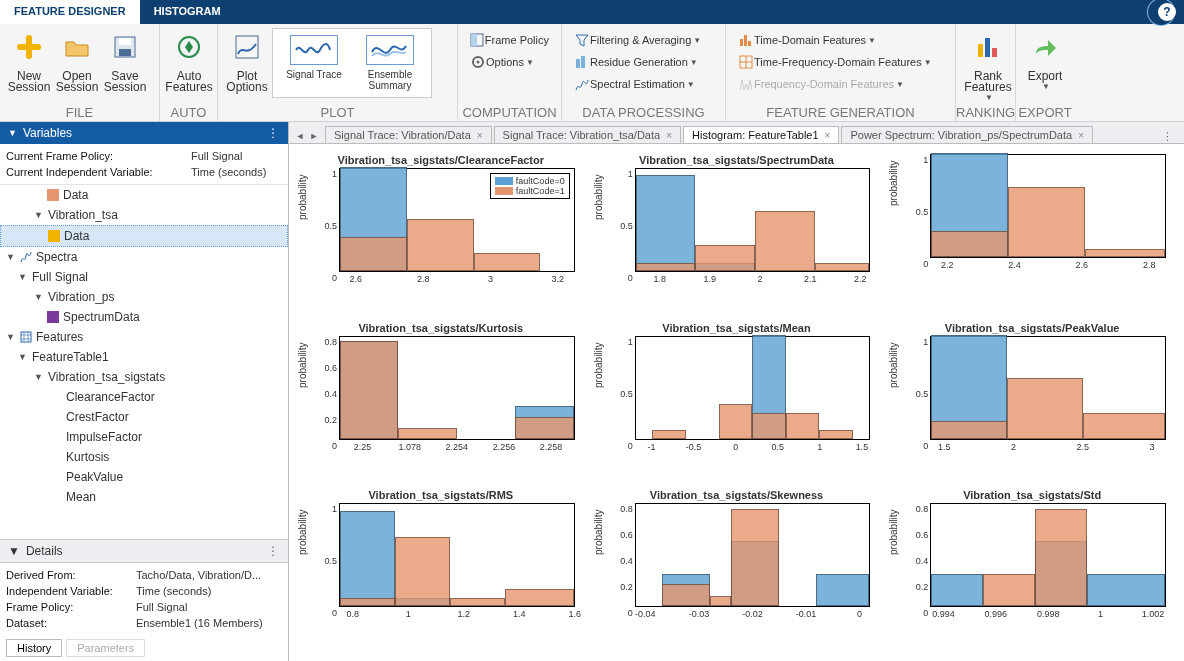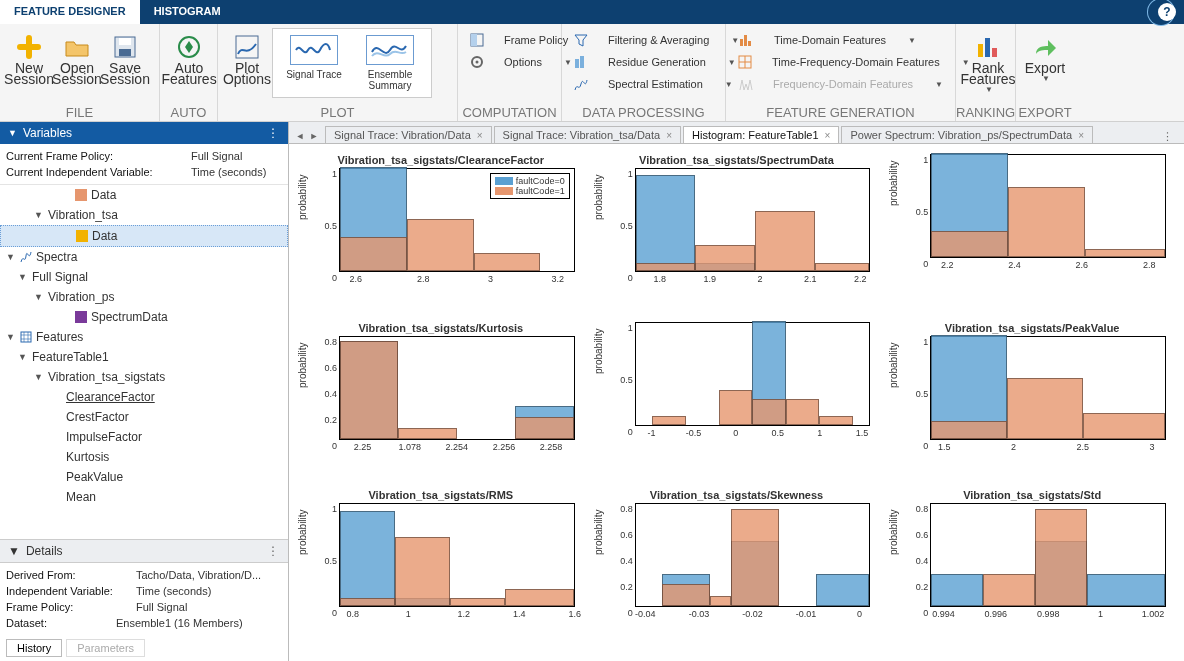--- a/index.html
+++ b/index.html
@@ -11,43 +11,43 @@
 .titlebar .spacer { flex: 1; }
 .titlebar .help { width: 34px; display: flex; align-items: center; justify-content: center; }
 .help-badge { width: 18px; height: 18px; border-radius: 50%; background: #fff; color: #0d4070; font-weight: bold; font-size: 12px; display:flex;align-items:center;justify-content:center; box-shadow: -6px 0 0 4px #0d4070, -6px 0 0 5px #7fb8e6; }
 
 .ribbon { height: 98px; background: #f5f5f5; border-bottom:1px solid #d0d0d0; display:flex; }
 .rgroup { border-right:1px solid #d8d8d8; display:flex; flex-direction:column; justify-content:flex-start; padding:4px 6px 2px 6px; position:relative;}
 .rgroup .gtitle { position:absolute; bottom:1px; left:0; right:0; text-align:center; font-size:13px; color:#777; }
 .rbtns { display:flex; gap:2px; }
 .rbtn { width:46px; display:flex; flex-direction:column; align-items:center; padding:4px 2px; cursor:pointer; border:1px solid transparent; }
 .rbtn .ico{width:28px;height:28px;display:flex;align-items:center;justify-content:center;}
-.rbtn .lbl{font-size:14px;text-align:center;line-height:11px;margin-top:2px;}
+.rbtn .lbl{font-size:12px;text-align:center;line-height:11px;margin-top:10px;}
 .rbtn-wide{width:76px;}
 .plot-sel{display:flex;gap:6px;border:1px solid #ccc;background:#fff;padding:6px;}
 .plot-opt{width:70px;text-align:center;font-size:10px;cursor:pointer;}
 .plot-opt .pbox{width:48px;height:30px;border:1px solid #6b9bd1;margin:0 auto 4px;background:#fff;display:flex;align-items:center;justify-content:center;}
 .stack{display:flex;flex-direction:column;gap:2px;padding:2px;}
-.srow{display:flex;align-items:center;gap:20px;font-size:11px;padding:2px 4px;cursor:pointer;white-space:nowrap;}
+.srow{display:flex;align-items:center;gap:0;font-size:11px;padding:2px 4px;cursor:pointer;white-space:nowrap;}
 .srow.dis{color:#aaa;}
 .caret{font-size:8px;margin-left:2px;color:#555;}
 .srow .sico{width:16px;height:16px;display:inline-flex;align-items:center;justify-content:center;}
 
 .workspace{display:flex;height:539px;}
 .sidebar{width:289px;border-right:1px solid #bbb;display:flex;flex-direction:column;}
 .panel-hdr{background:#135ba3;color:#fff;padding:4px 8px;font-size:12px;display:flex;align-items:center;gap:6px;}
 .panel-hdr .arrow{font-size:9px;}
 .panel-hdr .dots{margin-left:auto;letter-spacing:1px;}
 .info{padding:4px 6px;border-bottom:1px solid #e4e4e4;}
 .info-row{display:flex;font-size:11px;padding:2px 0;}
 .info-row .k{width:185px;color:#111;}
 .tree{flex:1;overflow:auto;font-size:12px;}
 .tnode{display:flex;align-items:center;padding:3px 6px;gap:4px;cursor:pointer;}
 .tnode.sel{background:#d7e7f7;border:1px dotted #6a9ed8;}
-.ind1{padding-left:18px;} .ind2{padding-left:34px;} .ind3{padding-left:75px;}
+.ind1{padding-left:18px;} .ind2{padding-left:34px;} .ind3{padding-left:47px;}
 .tw{font-size:9px;color:#555;width:10px;display:inline-block;}
 .sw{width:12px;height:12px;display:inline-block;}
 .details-hdr{background:#eceef1;border-top:1px solid #ccc;border-bottom:1px solid #ccc;padding:4px 8px;font-size:12px;display:flex;align-items:center;gap:6px;}
 .details-hdr .dots{margin-left:auto;letter-spacing:1px;color:#666;}
 .details{padding:4px 6px;}
 .dbtns{display:flex;gap:4px;padding:4px 6px;}
 .dbtn{border:1px solid #bbb;padding:2px 10px;font-size:11px;background:#fff;cursor:pointer;}
 .dbtn.dis{color:#aaa;border-color:#ddd;}
 
 .main{flex:1;display:flex;flex-direction:column;}
@@ -349,21 +349,21 @@
         </div>
       <div class="tnode ind1">
           <span class="tw">▼</span>
           <span>FeatureTable1</span>
         </div>
       <div class="tnode ind2">
           <span class="tw">▼</span>
           <span>Vibration_tsa_sigstats</span>
         </div>
       <div id="feat-list">
-          <div class="tnode ind3" style="padding-left: 66px; text-decoration: underline;">ClearanceFactor</div>
+          <div class="tnode ind3" style="padding-left: 66px;">ClearanceFactor</div>
           <div class="tnode ind3" style="padding-left: 66px;">CrestFactor</div>
           <div class="tnode ind3" style="padding-left: 66px;">ImpulseFactor</div>
           <div class="tnode ind3" style="padding-left: 66px;">Kurtosis</div>
           <div class="tnode ind3" style="padding-left: 66px;">PeakValue</div>
           <div class="tnode ind3" style="padding-left: 66px;">Mean</div>
         </div>
     </div>
     <div class="details-hdr">
         <span class="arrow">▼</span>
         <span>Details</span>
@@ -376,21 +376,21 @@
         </div>
       <div class="info-row">
           <span class="k" style="width:130px">Independent Variable:</span>
           <span>Time (seconds)</span>
         </div>
       <div class="info-row">
           <span class="k" style="width:130px">Frame Policy:</span>
           <span>Full Signal</span>
         </div>
       <div class="info-row">
-          <span class="k" style="width:110px">Dataset:</span>
+          <span class="k" style="width:130px">Dataset:</span>
           <span>Ensemble1 (16 Members)</span>
         </div>
     </div>
     <div class="dbtns">
       <button class="dbtn">History</button>
       <button class="dbtn dis">Parameters</button>
     </div>
   </div>
 
   <div class="main">
@@ -520,20 +520,21 @@
             <div class="xticks">
               <div class="xtick" style="left: 10%;">2.25</div>
               <div class="xtick" style="left: 30%;">1.078</div>
               <div class="xtick" style="left: 50%;">2.254</div>
               <div class="xtick" style="left: 70%;">2.256</div>
               <div class="xtick" style="left: 90%;">2.258</div>
             </div>
           </div>
         </div>
         <div class="plot">
+          <div class="ptitle">Vibration_tsa_sigstats/Mean</div>
           <div style="position: relative;">
             <div class="ylbl">probability</div>
             <div class="yticks">
               <div class="ytick" style="bottom: -6px;">0</div>
               <div class="ytick" style="bottom: 46px;">0.5</div>
               <div class="ytick" style="bottom: 98px;">1</div>
             </div>
             <div class="axes">
               <div class="bar b0" style="left: 50%; width: 14.2857%; height: 104px; border: 1px solid rgba(0, 0, 0, 0.4); background: rgba(90, 160, 210, 0.8);"></div>
               <div class="bar b1" style="left: 7.14286%; width: 14.2857%; height: 8.32px; border: 1px solid rgba(0, 0, 0, 0.4); background: rgba(230, 150, 110, 0.8);"></div>

